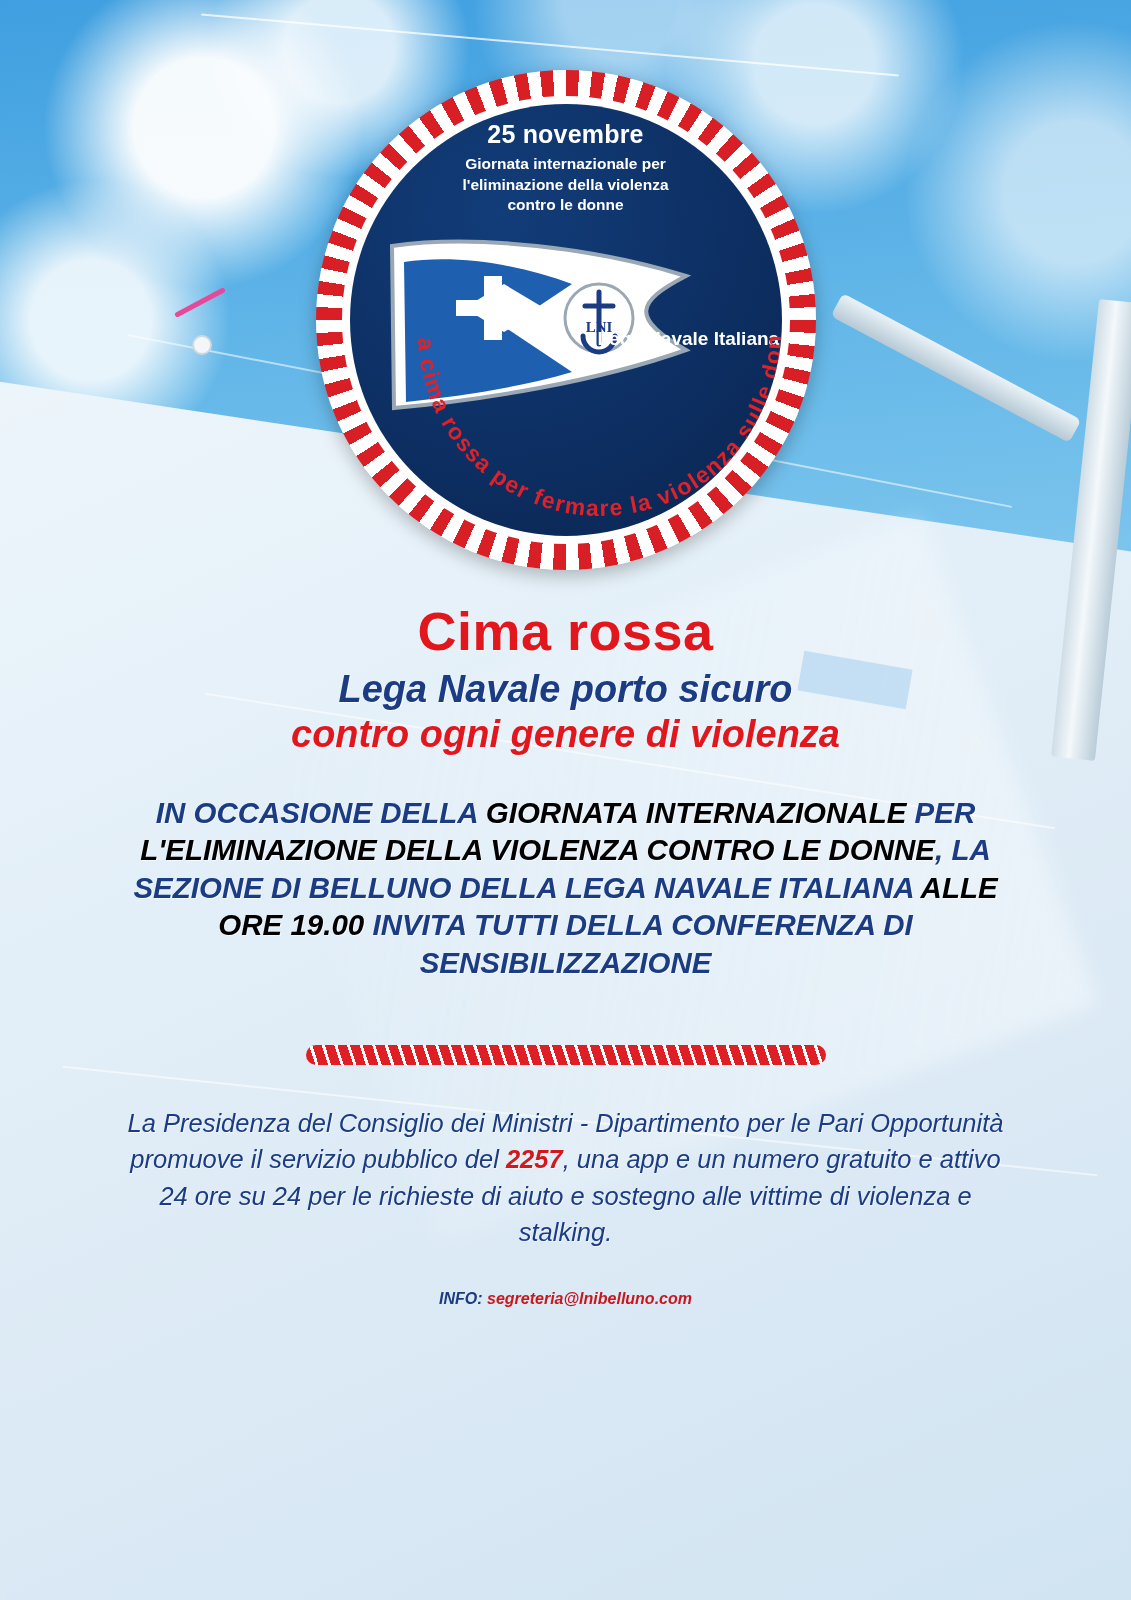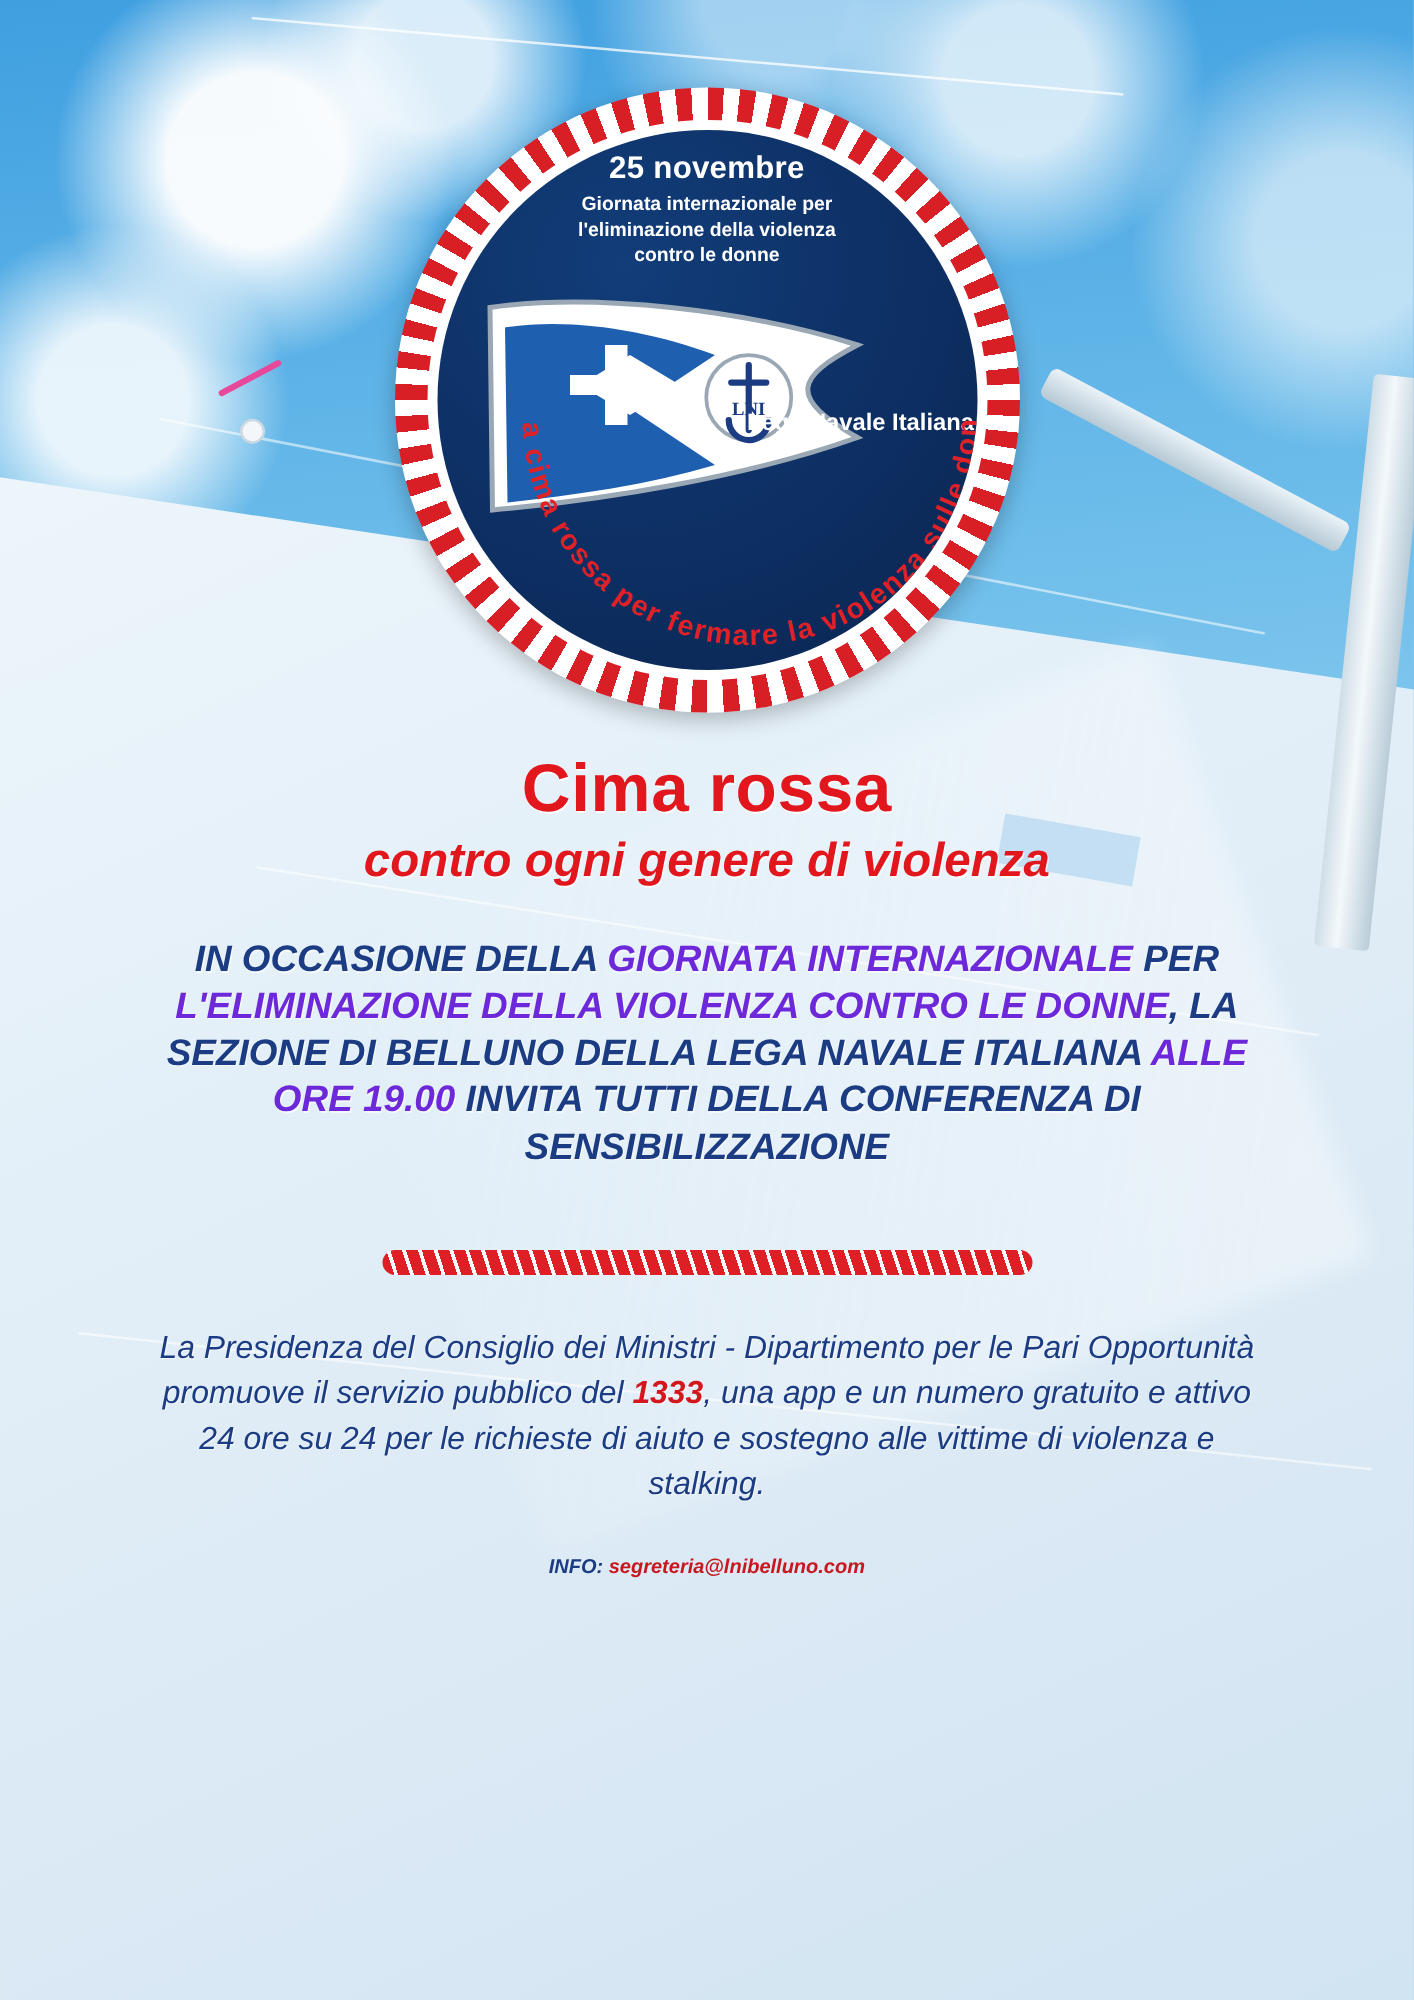--- a/index.html
+++ b/index.html
@@ -236,21 +236,21 @@
   .body-para {
     margin: 38px auto 0 auto;
     max-width: 920px;
     font-size: 29.5px;
     font-weight: 800;
     font-style: italic;
     line-height: 1.27;
     color: #1b3c83;
     text-shadow: 1px 1px 0 rgba(255,255,255,.6);
   }
-  .body-para .red { color: #6d28d9; }
+  .body-para .red { color: #000000; }
   .venue {
     margin: 40px auto 0 auto;
     max-width: 860px;
     font-size: 29.5px;
     font-weight: 800;
     font-style: italic;
     line-height: 1.3;
     color: #d4161d;
     text-shadow: 1px 1px 0 rgba(255,255,255,.6);
   }
@@ -340,26 +340,27 @@
             <textPath href="#arc" startOffset="50%" text-anchor="middle">Una cima rossa per fermare la violenza sulle donne</textPath>
           </text>
         </svg>
       </div>
     </div>
   </div>
 
   <div class="content">
 
     <h1 class="title-red">Cima rossa</h1>
+    <h2 class="title-blue">Lega Navale porto sicuro</h2>
     <h2 class="title-red2">contro ogni genere di violenza</h2>
 
 
     <p class="body-para"><span>IN OCCASIONE DELLA </span><span class="red">GIORNATA INTERNAZIONALE </span><span>PER</span> <span class="red">L'ELIMINAZIONE DELLA VIOLENZA CONTRO LE DONNE</span><span>, LA SEZIONE DI BELLUNO DELLA LEGA NAVALE ITALIANA </span><span class="red">ALLE ORE 19.00</span><span> INVITA TUTTI DELLA CONFERENZA DI SENSIBILIZZAZIONE</span></p>
 
 
     <div class="rope-divider"></div>
 
-    <p class="footer-note"><span>La Presidenza del Consiglio dei Ministri - Dipartimento per le Pari Opportunità promuove il servizio pubblico del </span><span class="num">1333</span><span>, una app e un numero gratuito e attivo 24 ore su 24 per le richieste di aiuto e sostegno alle vittime di violenza e stalking.</span></p>
+    <p class="footer-note"><span>La Presidenza del Consiglio dei Ministri - Dipartimento per le Pari Opportunità promuove il servizio pubblico del </span><span class="num">2257</span><span>, una app e un numero gratuito e attivo 24 ore su 24 per le richieste di aiuto e sostegno alle vittime di violenza e stalking.</span></p>
 
     <p class="info-line"><span>INFO: </span><span class="mail">segreteria@lnibelluno.com</span></p>
 
   </div>
 </div>
 
 </body></html>

